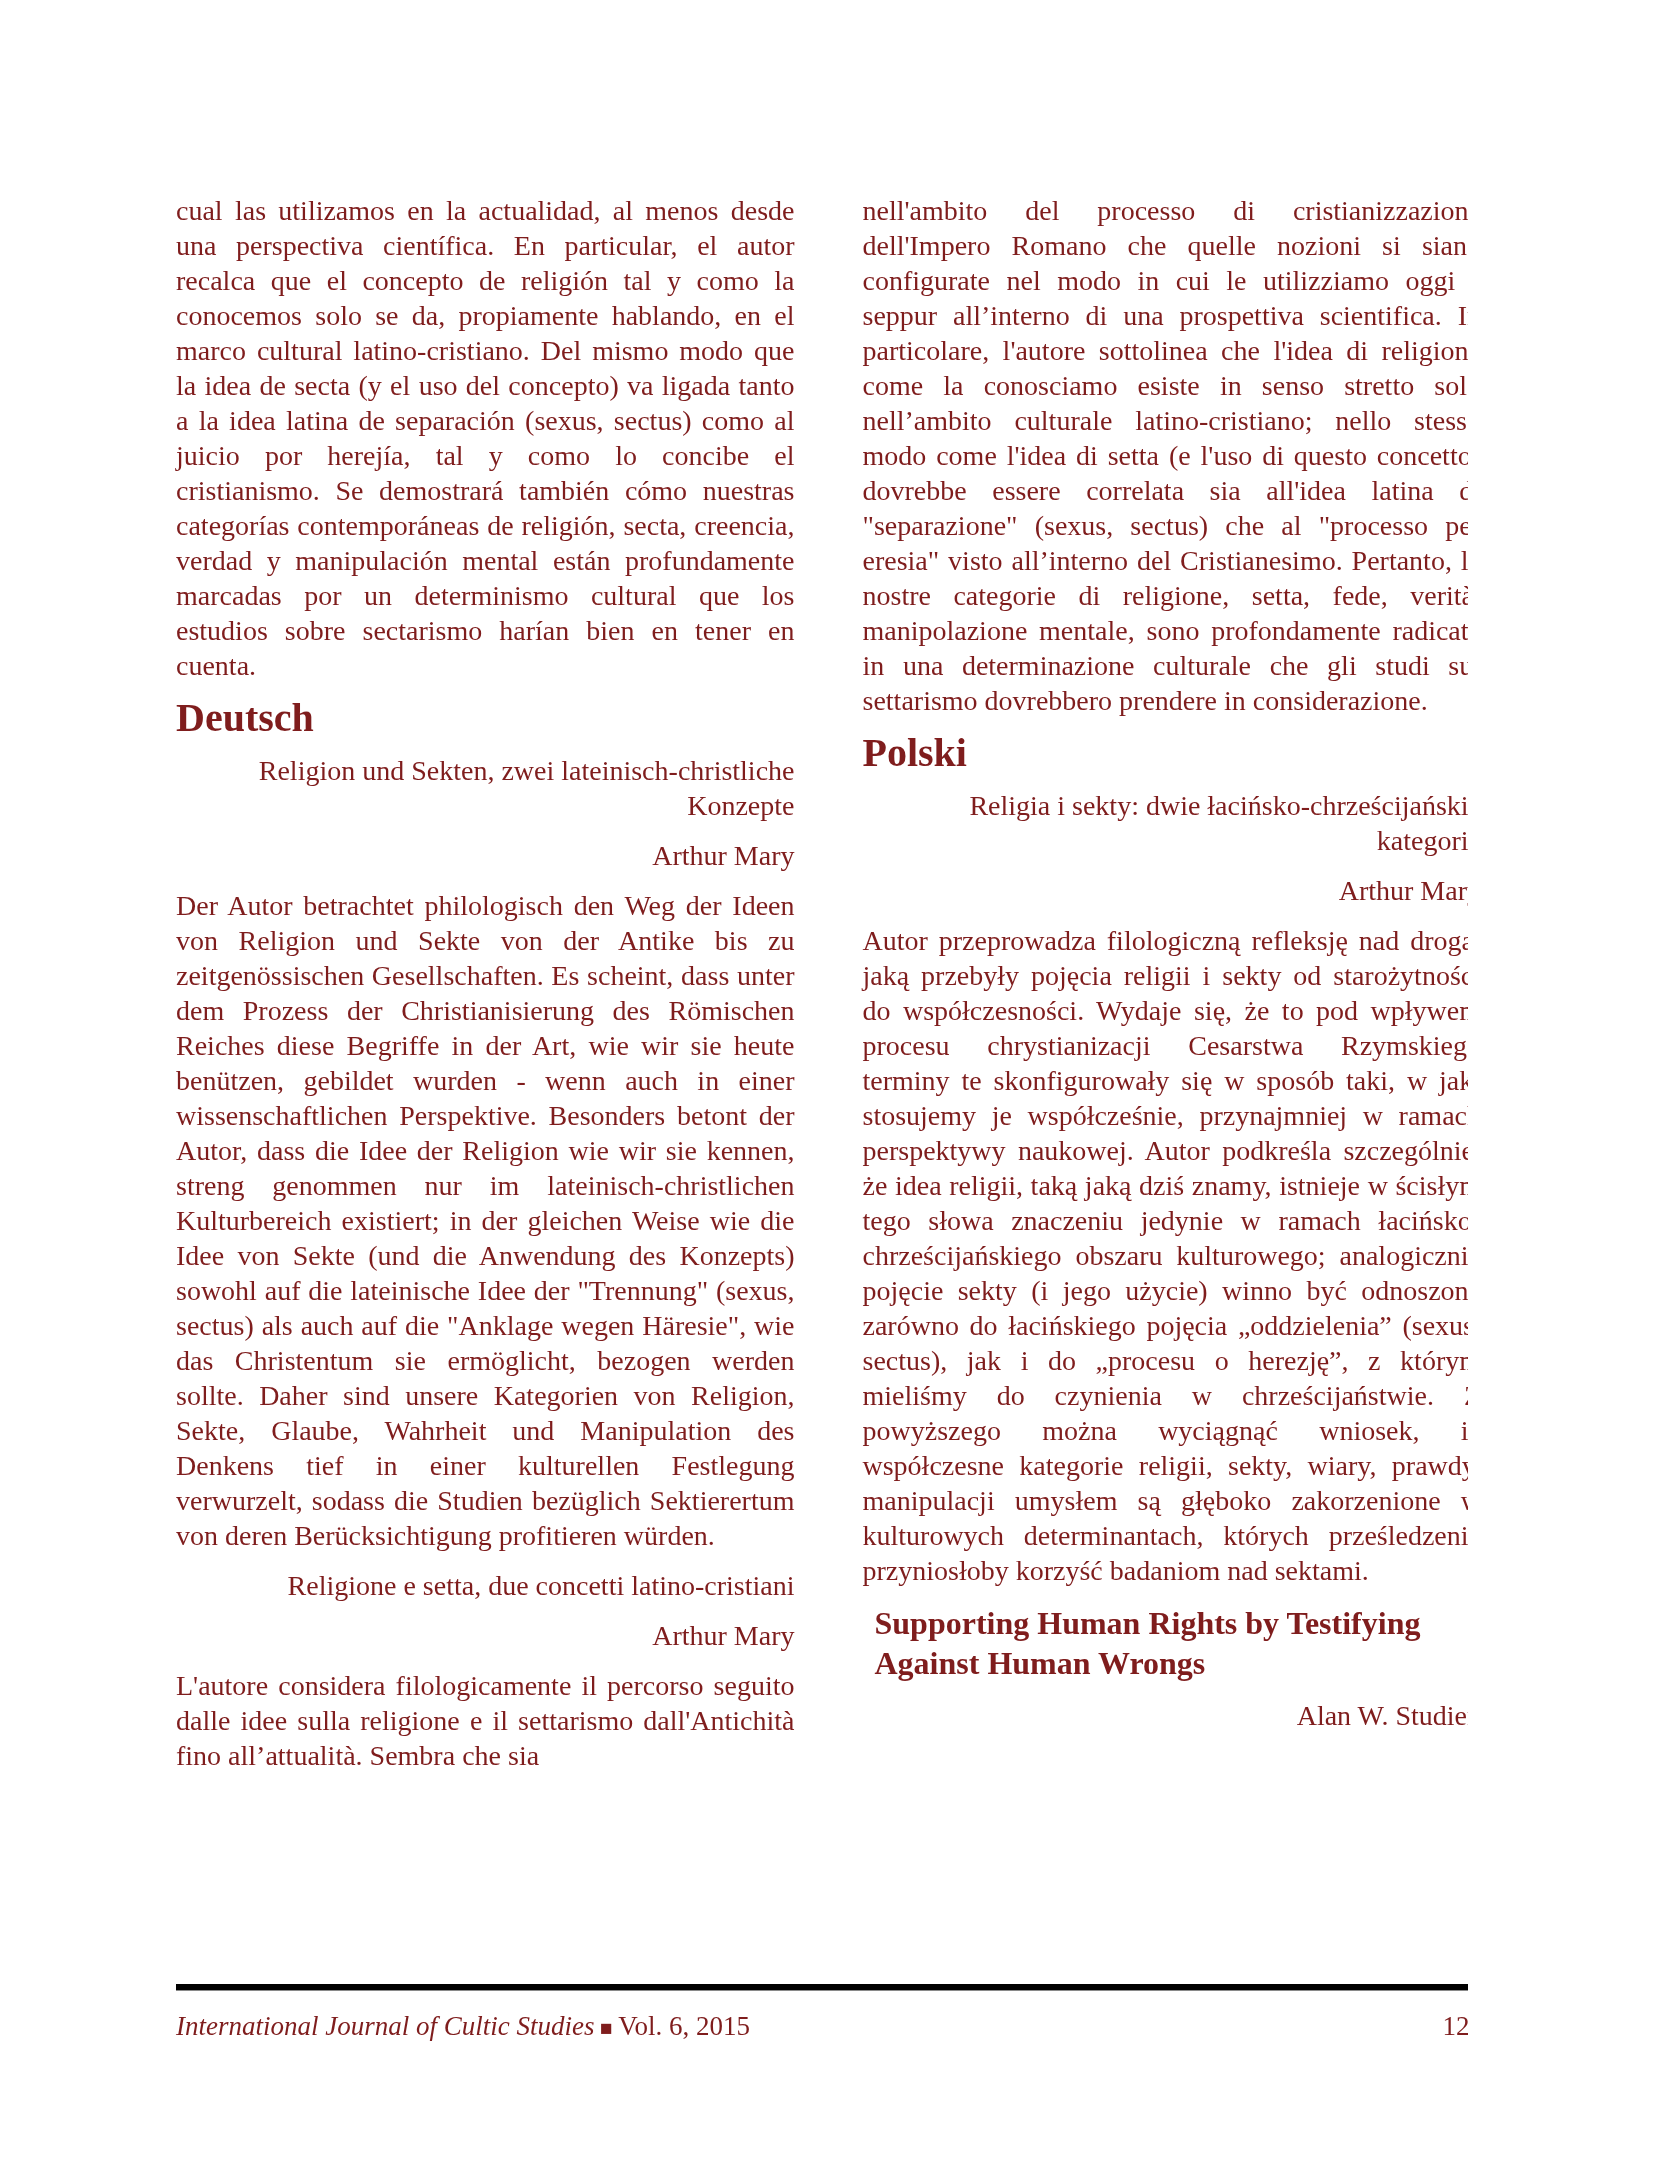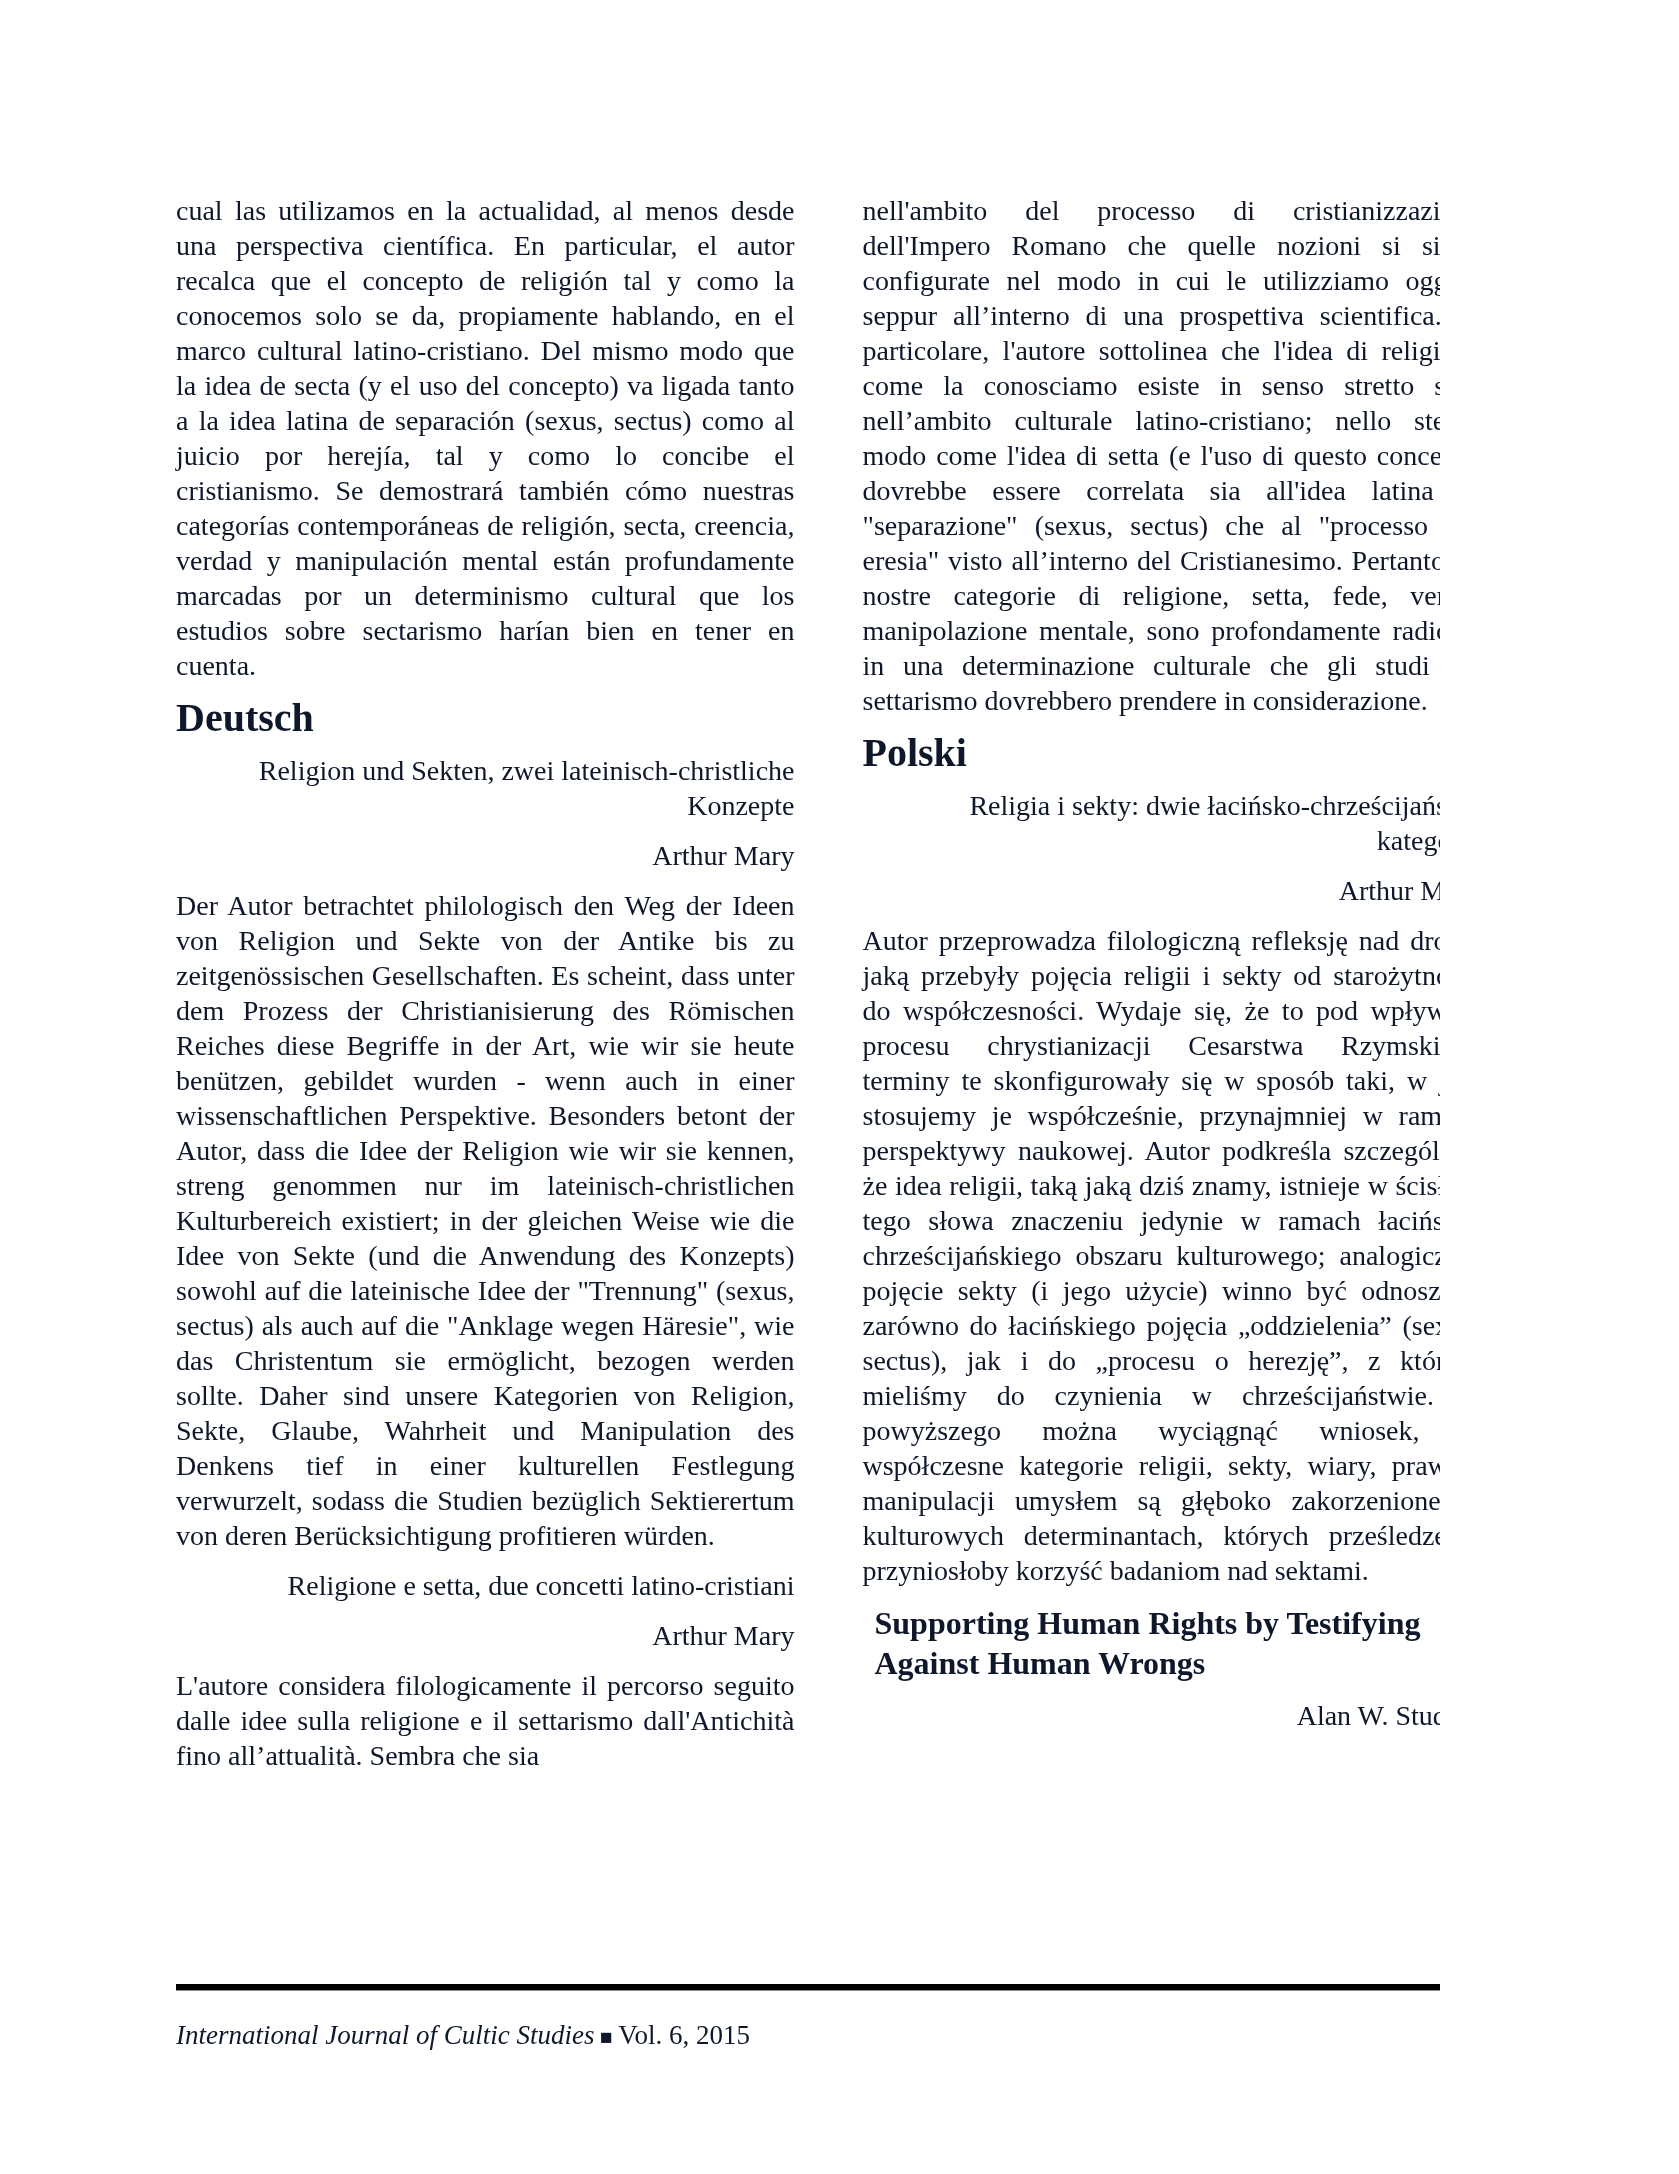--- a/index.html
+++ b/index.html
@@ -5,23 +5,24 @@
   html, body {
     margin: 0;
     padding: 0;
     background: #ffffff;
   }
   .page {
     position: relative;
     width: 1440px;
     height: 2174px;
     background: #ffffff;
-    color: #0f172a;
+    color: #7f1d1d;
     font-family: "Liberation Serif", serif;
     overflow: hidden;
+    padding-left: 28px;
   }
   .columns {
     position: absolute;
     left: 176px;
     top: 193px;
     width: 1305px;
     display: flex;
     gap: 68px;
   }
   .col {
@@ -57,21 +58,21 @@
     top: 1984px;
     width: 1307px;
   }
   .footer-rule {
     width: 100%;
     height: 5.6px;
     background: #000000;
     border-bottom: 1.9px solid #8a8a8a;
   }
   .footer-row {
-    margin-top: 27px;
+    margin-top: 18px;
     display: flex;
     justify-content: space-between;
     align-items: baseline;
     font-size: 27px;
     line-height: 34px;
   }
   .journal-italic {
     font-style: italic;
   }
   .footer-sep {

